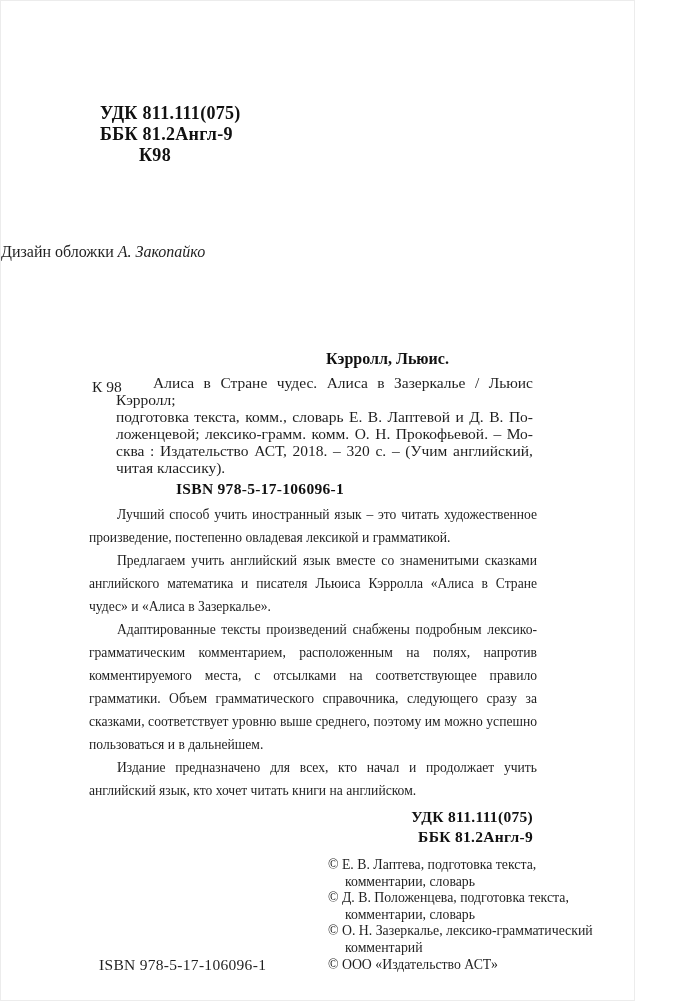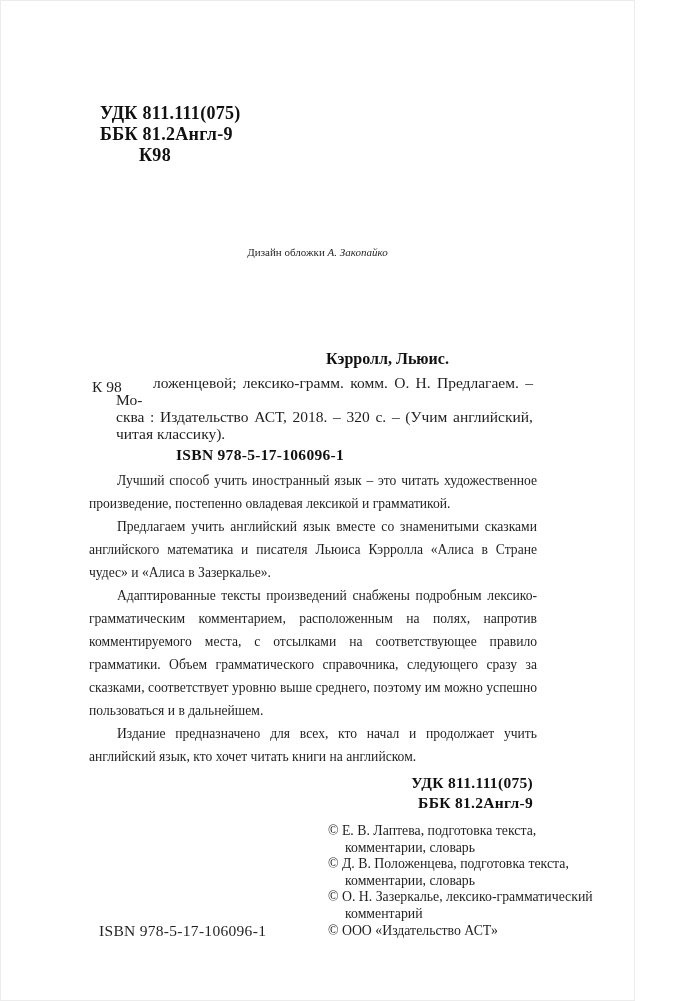--- a/index.html
+++ b/index.html
@@ -22,22 +22,22 @@
     color: #111;
     font-size: 18px;
     line-height: 21px;
     letter-spacing: 0.3px;
   }
   .top-codes .k-line { padding-left: 39px; }
 
   
   .designer-line {
     margin-top: 76px;
-    text-align: center;
-    font-size: 11px;
+    text-align: left;
+    font-size: 16px;
     line-height: 20px;
   }
   .designer-line .name { font-style: italic; }
 
   
   .author-heading {
     margin: 88px 0 0 140px;
     font-weight: bold;
     color: #111;
     font-size: 16px;
@@ -126,21 +126,23 @@
 
   <div class="designer-line">
     <span>Дизайн обложки </span><span class="name">А. Закопайко</span>
   </div>
 
   <div class="author-heading">Кэрролл, Льюис.</div>
 
   <div class="record">
     <span class="record-label">К 98</span>
     <div>
-        <div class="record-line">ложенцевой; лексико-грамм. комм. О. Н. Предлагаем. – Мо-</div>
+        <div class="record-line">Алиса в Стране чудес. Алиса в Зазеркалье / Льюис Кэрролл;</div>
+        <div class="record-line">подготовка текста, комм., словарь Е. В. Лаптевой и Д. В. По-</div>
+        <div class="record-line">ложенцевой; лексико-грамм. комм. О. Н. Прокофьевой. – Мо-</div>
         <div class="record-line">сква : Издательство АСТ, 2018. – 320 с. – (Учим английский,</div>
         <div class="record-line">читая классику).</div>
       </div>
   </div>
 
   <div class="isbn-main">ISBN 978-5-17-106096-1</div>
 
   <div class="annotation">
       <div class="annotation-paragraph">Лучший способ учить иностранный язык – это читать художественное произведение, постепенно овладевая лексикой и грамматикой.</div>
       <div class="annotation-paragraph">Предлагаем учить английский язык вместе со знаменитыми сказками английского математика и писателя Льюиса Кэрролла «Алиса в Стране чудес» и «Алиса в Зазеркалье».</div>

